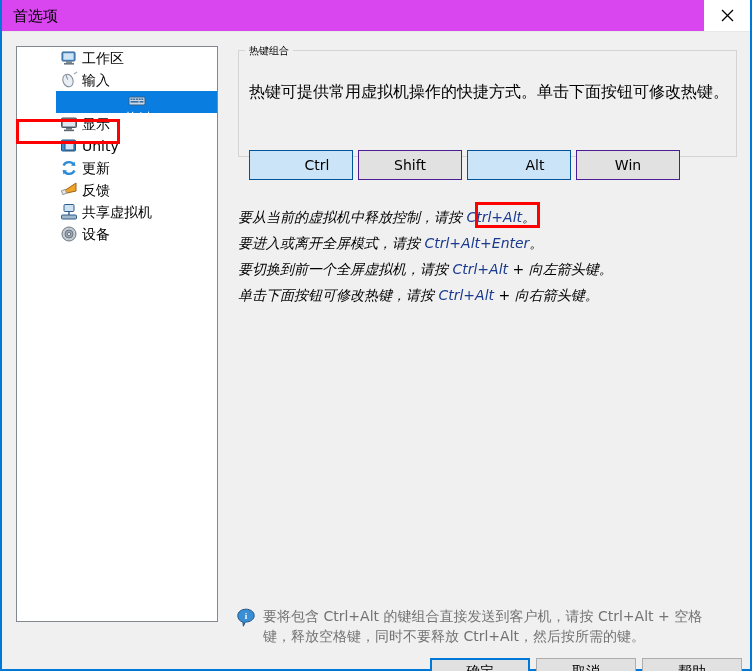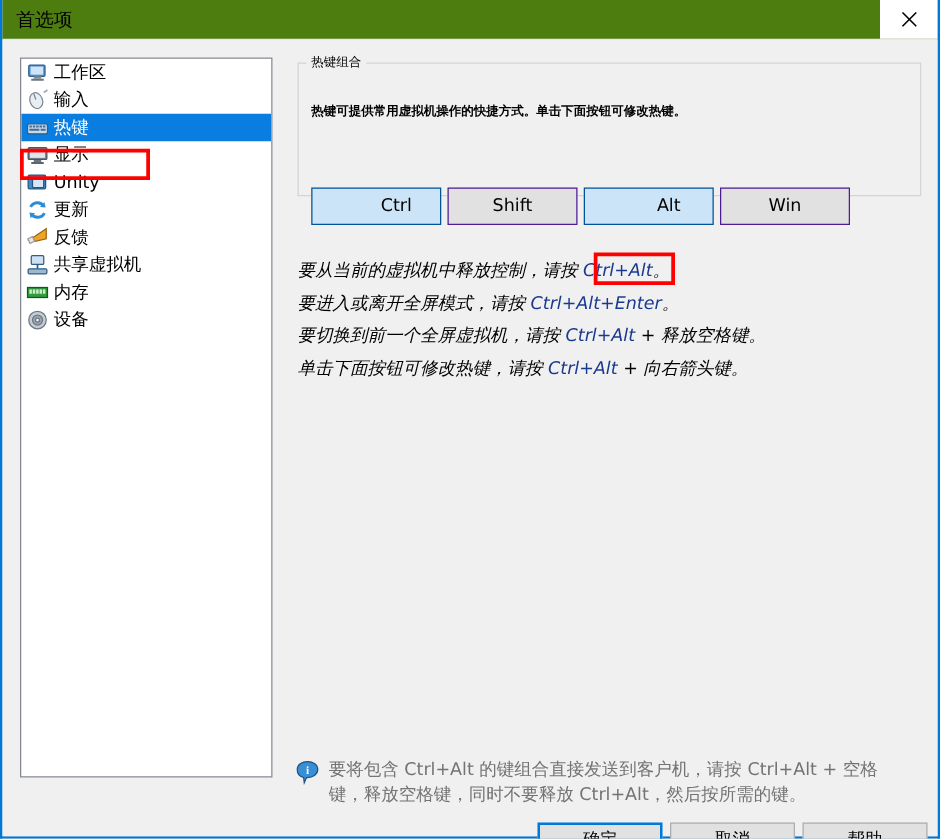--- a/index.html
+++ b/index.html
@@ -19,21 +19,21 @@
     border-right: 2px solid #0078d7;
     border-bottom: 2px solid #0078d7;
     border-top: 0;
   }
 
   
   #titlebar {
     position: absolute;
     left: 0; top: 0; right: 0;
     height: 32px;
-    background: #4d7c0f;
+    background: #d946ef;
     border-bottom: 1px solid #e8e8e8;
     padding-left: 48px;
   }
   #title-text {
     position: absolute;
     left: 11px; top: 6px;
     font-size: 15px;
     color: #000000;
     line-height: 20px;
     white-space: nowrap;
@@ -67,24 +67,26 @@
   .side-item {
     position: relative;
     height: 22px;
     display: flex;
     align-items: center;
     padding-left: 4px;
     font-size: 14px;
     color: #000000;
     white-space: nowrap;
     cursor: default;
+    margin-left: 39px;
   }
   .side-item.selected {
     background: #0a7ee0;
     color: #ffffff;
+    flex-direction: column;
   }
   .side-ico {
     width: 18px; height: 18px;
     margin-right: 4px;
     flex: 0 0 18px;
     position: relative;
   }
   .side-ico svg { display:block; }
   .side-label { line-height: 18px; }
 
@@ -117,24 +119,23 @@
     background: #f0f0f0;
     padding: 0 4px;
     font-size: 10px;
     color: #000000;
     line-height: 16px;
     white-space: nowrap;
   }
   #group-desc {
     position: absolute;
     left: 247px; top: 50px;
-    font-size: 10px;
-    color: #000000;
-    white-space: nowrap;
-    font-weight: bold;
+    font-size: 16px;
+    color: #000000;
+    white-space: nowrap;
   }
 
   
   #modrow {
     position: absolute;
     left: 247px; top: 118px;
     display: flex;
     gap: 1px;
   }
   .modbtn {
@@ -317,33 +318,20 @@
         <span class="side-ico">
           <svg width="18" height="18" viewBox="0 0 18 18">
             <rect x="4" y="1.5" width="10" height="7" rx="1" fill="#cfe0f0" stroke="#2d5d8a"></rect>
             <line x1="9" y1="8.5" x2="9" y2="12" stroke="#2d5d8a" stroke-width="1.4"></line>
             <rect x="1.5" y="12" width="15" height="4" rx="1" fill="#9fb8cc" stroke="#2d5d8a"></rect>
           </svg>
         </span>
         <span class="side-label">共享虚拟机</span>
       </div>
 
-      <div class="side-item">
-        <span class="side-ico">
-          <svg width="18" height="18" viewBox="0 0 18 18">
-            <rect x="1" y="5" width="16" height="8" fill="#2f9d3a" stroke="#14561d"></rect>
-            <rect x="2.5" y="6.5" width="2" height="3.5" fill="#cfe9d1"></rect>
-            <rect x="5.2" y="6.5" width="2" height="3.5" fill="#cfe9d1"></rect>
-            <rect x="7.9" y="6.5" width="2" height="3.5" fill="#cfe9d1"></rect>
-            <rect x="10.6" y="6.5" width="2" height="3.5" fill="#cfe9d1"></rect>
-            <rect x="13.3" y="6.5" width="2" height="3.5" fill="#cfe9d1"></rect>
-          </svg>
-        </span>
-        <span class="side-label">内存</span>
-      </div>
 
 
       <div class="side-item">
         <span class="side-ico">
           <svg width="18" height="18" viewBox="0 0 18 18">
             <circle cx="9" cy="9" r="7" fill="#c4ccd4" stroke="#6e7882"></circle>
             <circle cx="9" cy="9" r="4" fill="#9aa6b2" stroke="#6e7882"></circle>
             <circle cx="9" cy="9" r="1.6" fill="#f2f4f6" stroke="#6e7882"></circle>
           </svg>
         </span>
@@ -366,21 +354,21 @@
     </div>
 
     <div id="lines">
       <div class="dline">
         <span>要从当前的虚拟机中释放控制，请按 </span><span class="kbd">Ctrl+Alt</span><span>。</span>
       </div>
       <div class="dline">
         <span>要进入或离开全屏模式，请按 </span><span class="kbd">Ctrl+Alt+Enter</span><span>。</span>
       </div>
       <div class="dline">
-        <span>要切换到前一个全屏虚拟机，请按 </span><span class="kbd">Ctrl+Alt</span><span> + 释放空格键。</span>
+        <span>要切换到前一个全屏虚拟机，请按 </span><span class="kbd">Ctrl+Alt</span><span> + 向左箭头键。</span>
       </div>
       <div class="dline">
         <span>单击下面按钮可修改热键，请按 </span><span class="kbd">Ctrl+Alt</span><span> + 向右箭头键。</span>
       </div>
     </div>
 
     <div class="annot" id="annot-ctrlalt"></div>
 
     <div id="infobox">
       <span id="info-icon">

